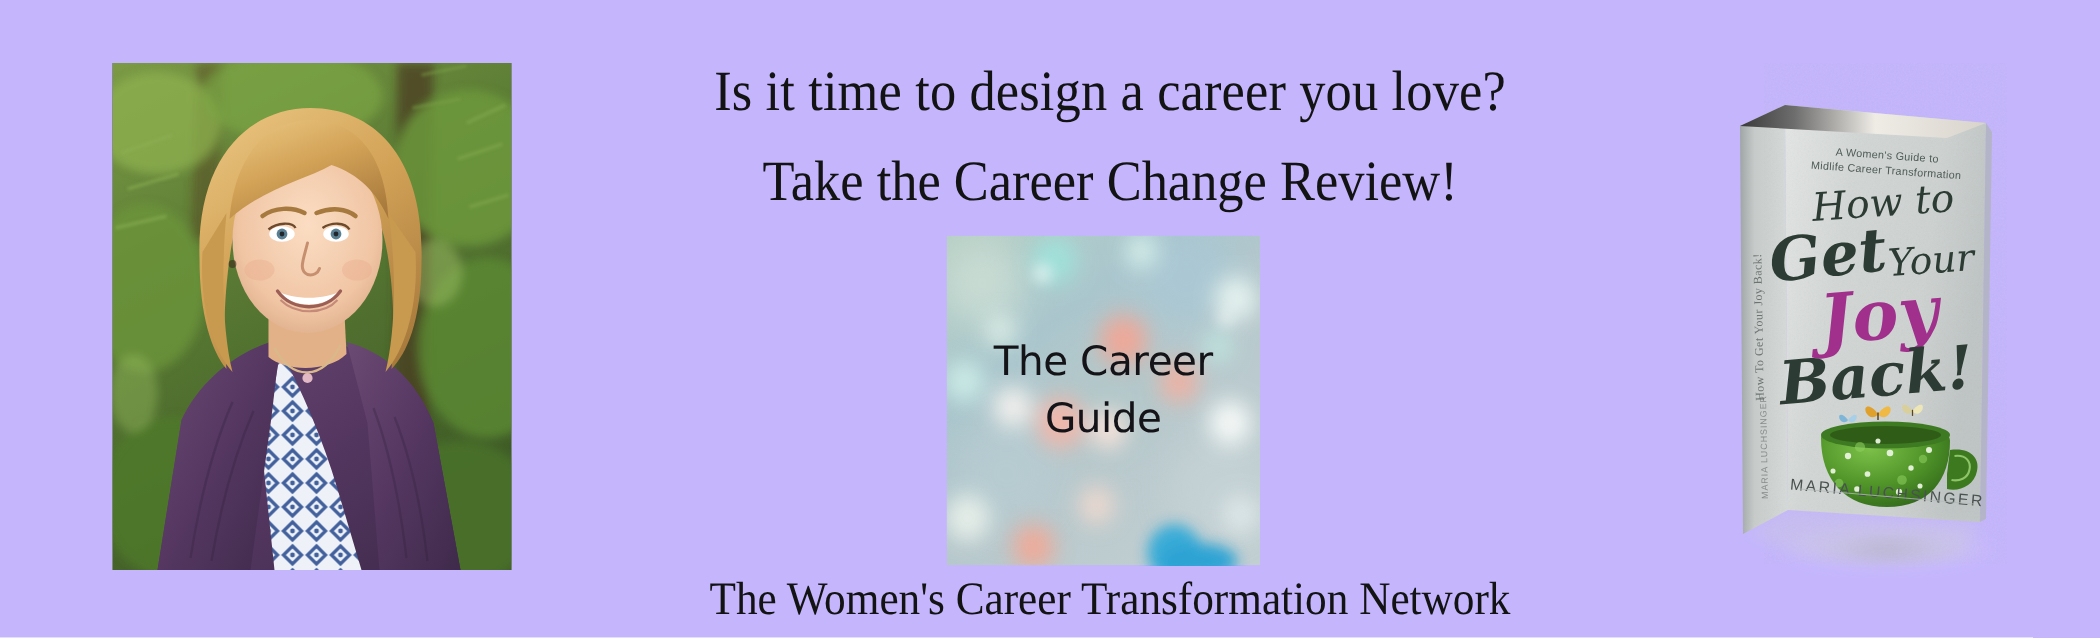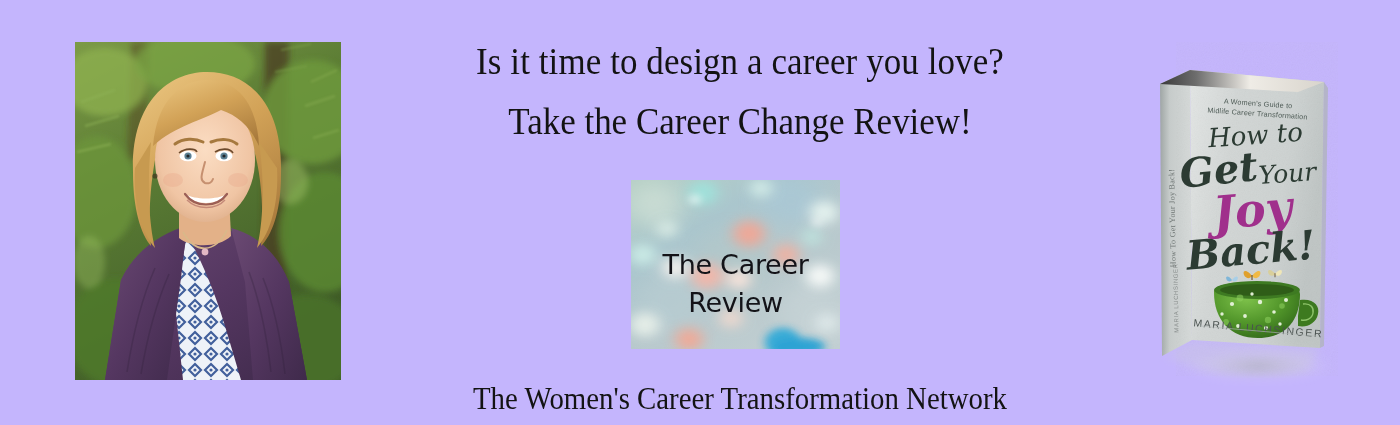--- a/index.html
+++ b/index.html
@@ -57,23 +57,23 @@
     margin-top: 14px;
     white-space: nowrap;
     transform: scaleX(0.92);
     transform-origin: center center;
   }
 
   
   .tile {
     position: absolute;
     left: 631px;
-    top: 180px;
+    top: 157px;
     width: 209px;
-    height: 169px;
+    height: 220px;
     overflow: hidden;
   }
   .tile svg { display: block; width: 100%; height: 100%; }
   .tile-caption {
     position: absolute;
     left: 0;
     top: 0;
     width: 209px;
     height: 208px;
     display: flex;
@@ -281,21 +281,21 @@
       </g>
       <g filter="url(#bk3)" opacity="0.9">
         <circle cx="152" cy="200" r="18" fill="#2aa8d8"></circle>
         <ellipse cx="168" cy="205" rx="26" ry="11" fill="#1e9fd4"></ellipse>
         <circle cx="64" cy="24" r="6" fill="#ffffff" opacity="0.7"></circle>
         <circle cx="186" cy="52" r="5" fill="#ffffff" opacity="0.6"></circle>
       </g>
     </svg>
     <div class="tile-caption">
       <span>The Career</span>
-      <span>Review</span>
+      <span>Guide</span>
     </div>
   </div>
 
   <div class="tagline">The Women's Career Transformation Network</div>
 
   <div class="book">
     <svg viewBox="0 0 210 340">
       <defs>
         <linearGradient id="coverG" x1="0" y1="0" x2="1" y2="0.3">
           <stop offset="0%" stop-color="#e3e6e5"></stop>

